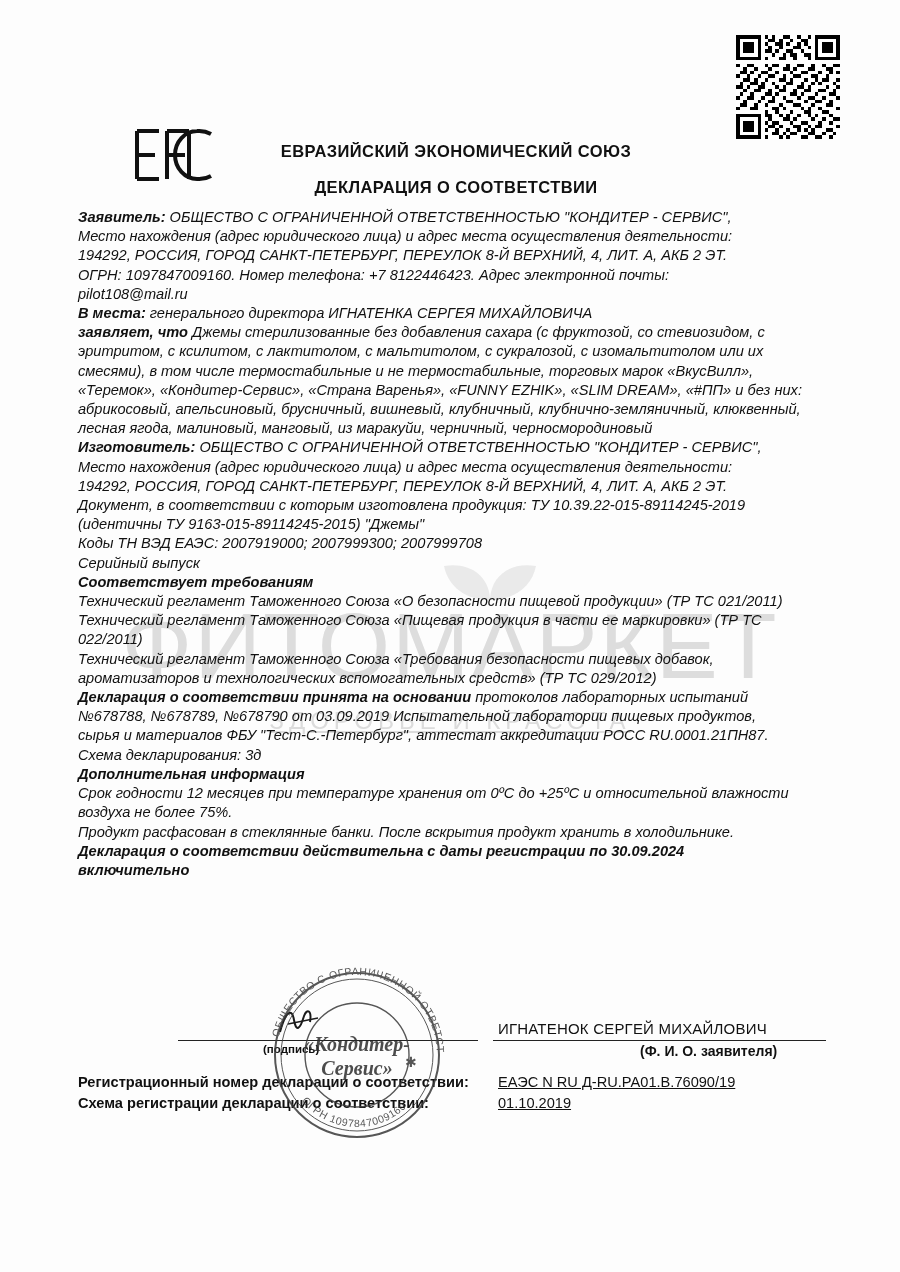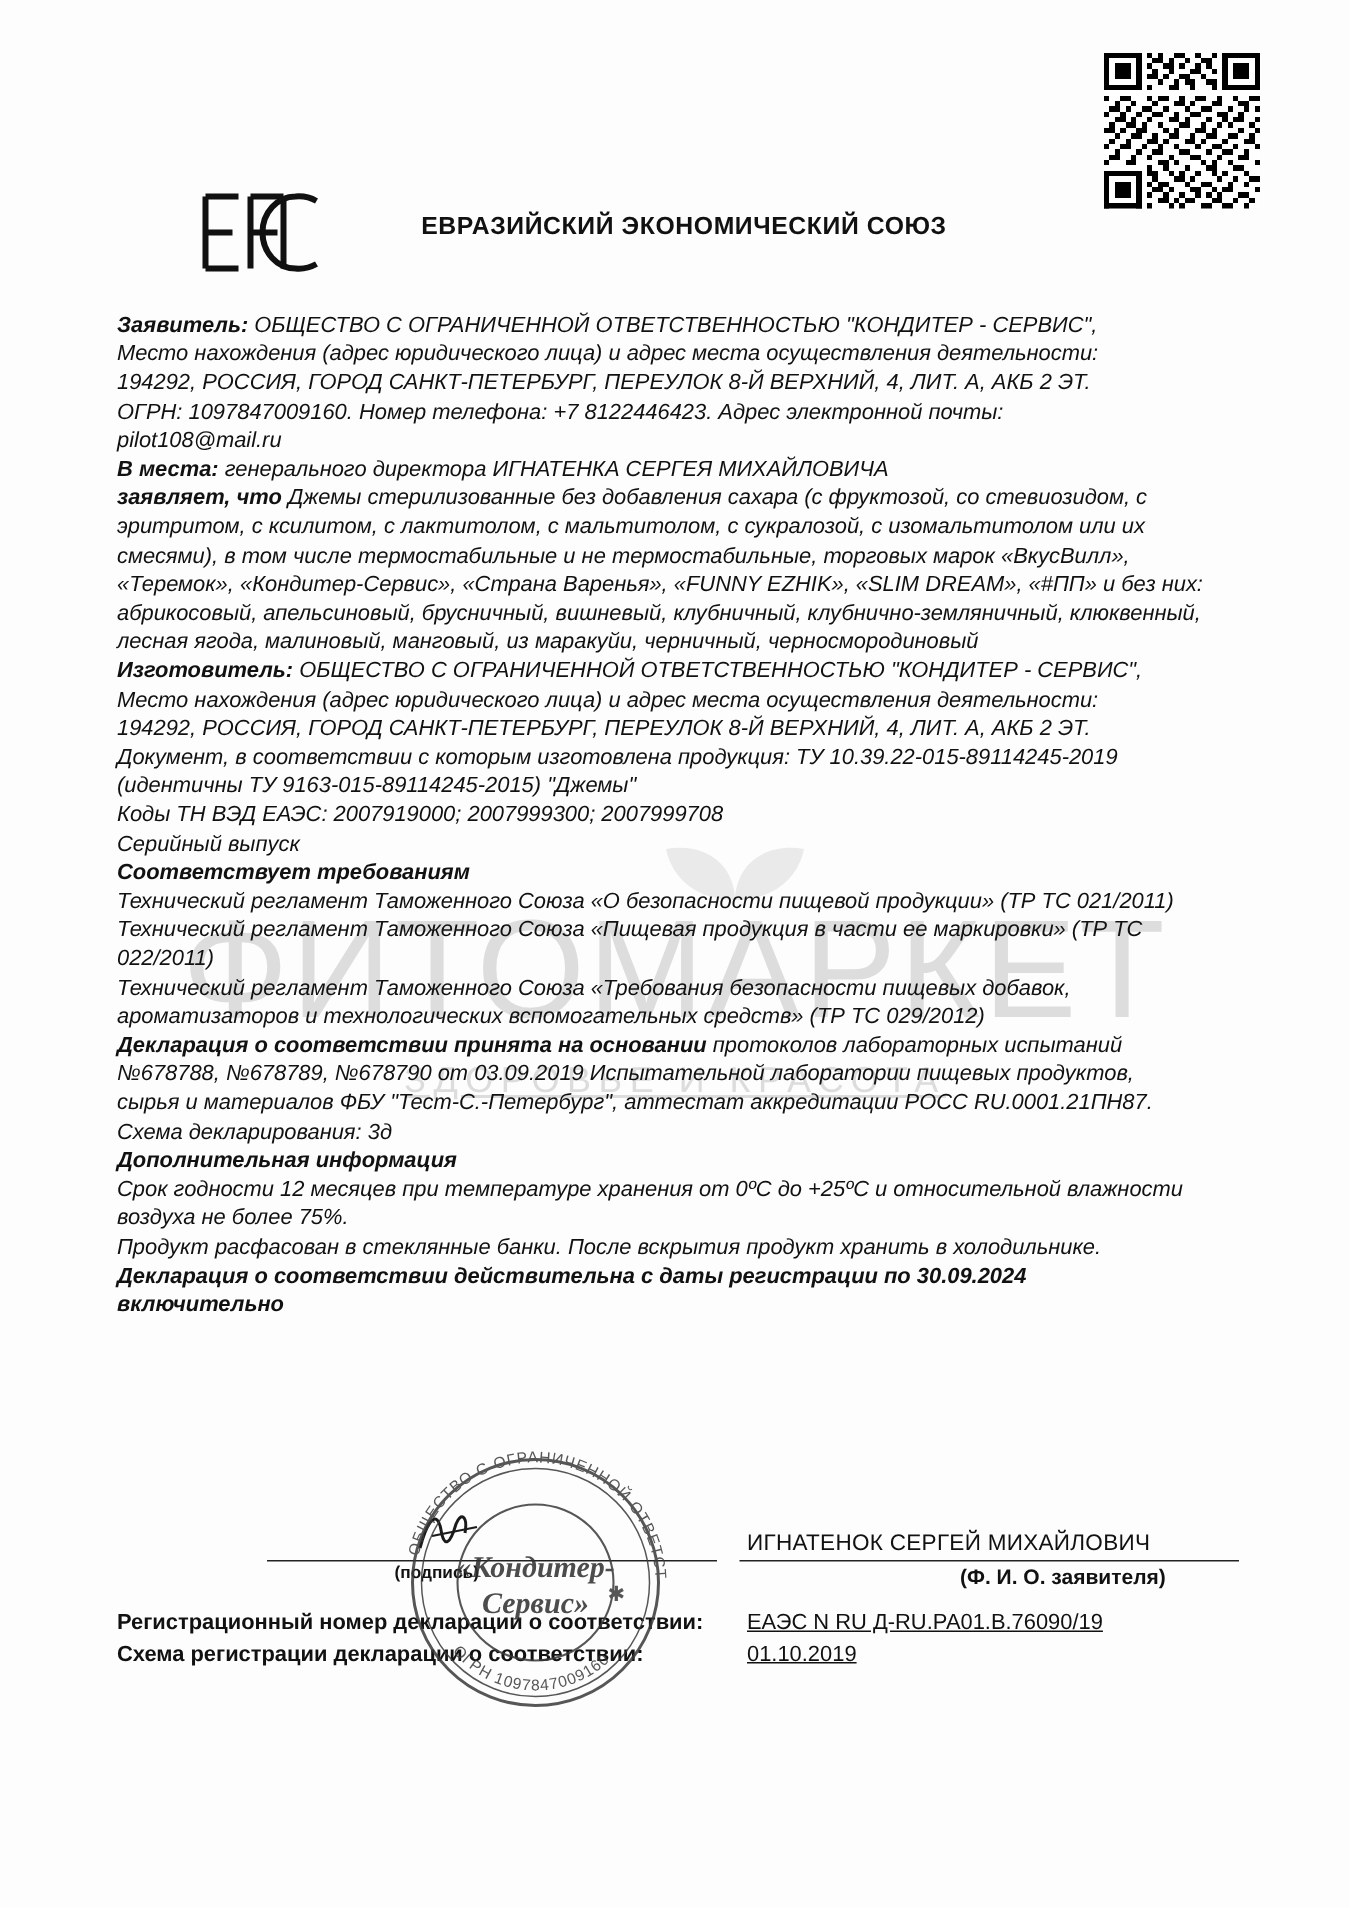--- a/index.html
+++ b/index.html
@@ -420,20 +420,21 @@
       <path d="M34 3 L34 51"></path>
       <path d="M34 3 L56 3"></path>
       <path d="M34 27 L52 27"></path>
       <path d="M56 3 L56 51"></path>
       <path d="M78 6 A24 24 0 0 0 64 3 A22 24 0 0 0 64 51 A24 24 0 0 0 78 48"></path>
     </g>
   </svg>
 
   <div class="header">
     <div class="h1">ЕВРАЗИЙСКИЙ ЭКОНОМИЧЕСКИЙ СОЮЗ</div>
+    <div class="h2">ДЕКЛАРАЦИЯ О СООТВЕТСТВИИ</div>
   </div>
 
   <div class="content">
 
     <p>
       <span class="b">Заявитель:</span>
       <span>ОБЩЕСТВО С ОГРАНИЧЕННОЙ ОТВЕТСТВЕННОСТЬЮ "КОНДИТЕР - СЕРВИС",</span>
     </p>
     <p>Место нахождения (адрес юридического лица) и адрес места осуществления деятельности:</p>
     <p>194292, РОССИЯ, ГОРОД САНКТ-ПЕТЕРБУРГ, ПЕРЕУЛОК 8-Й ВЕРХНИЙ, 4, ЛИТ. А, АКБ 2 ЭТ.</p>

